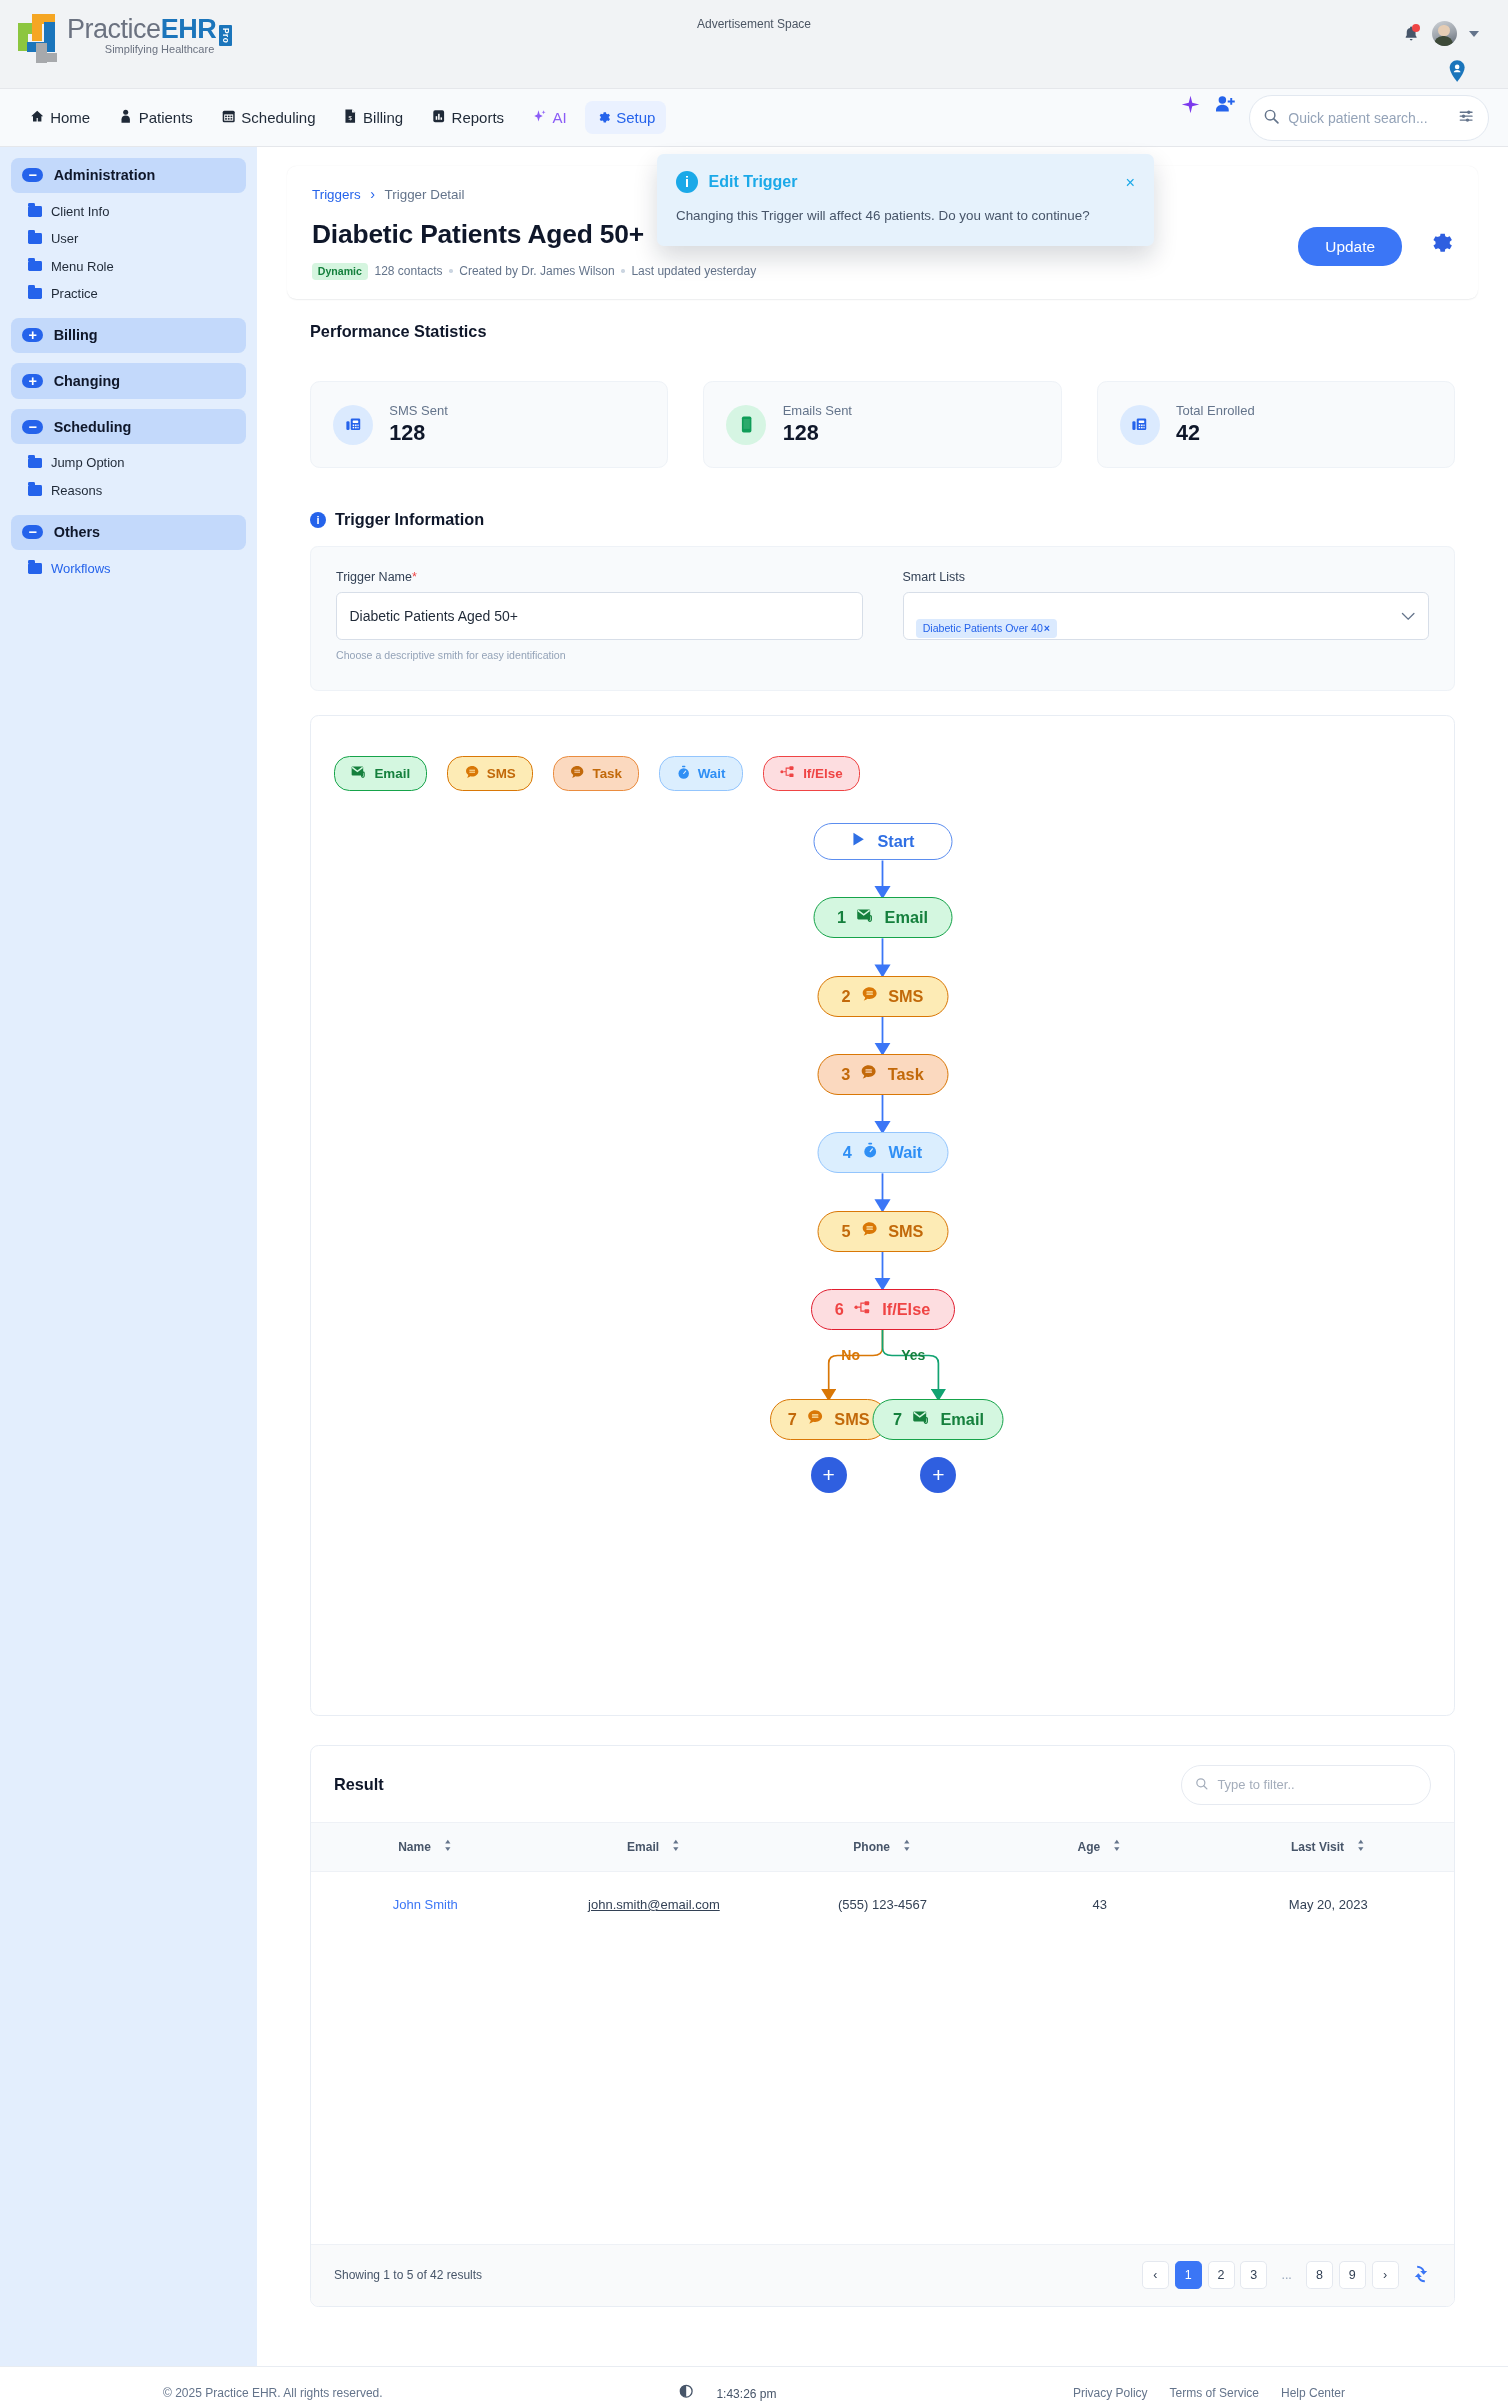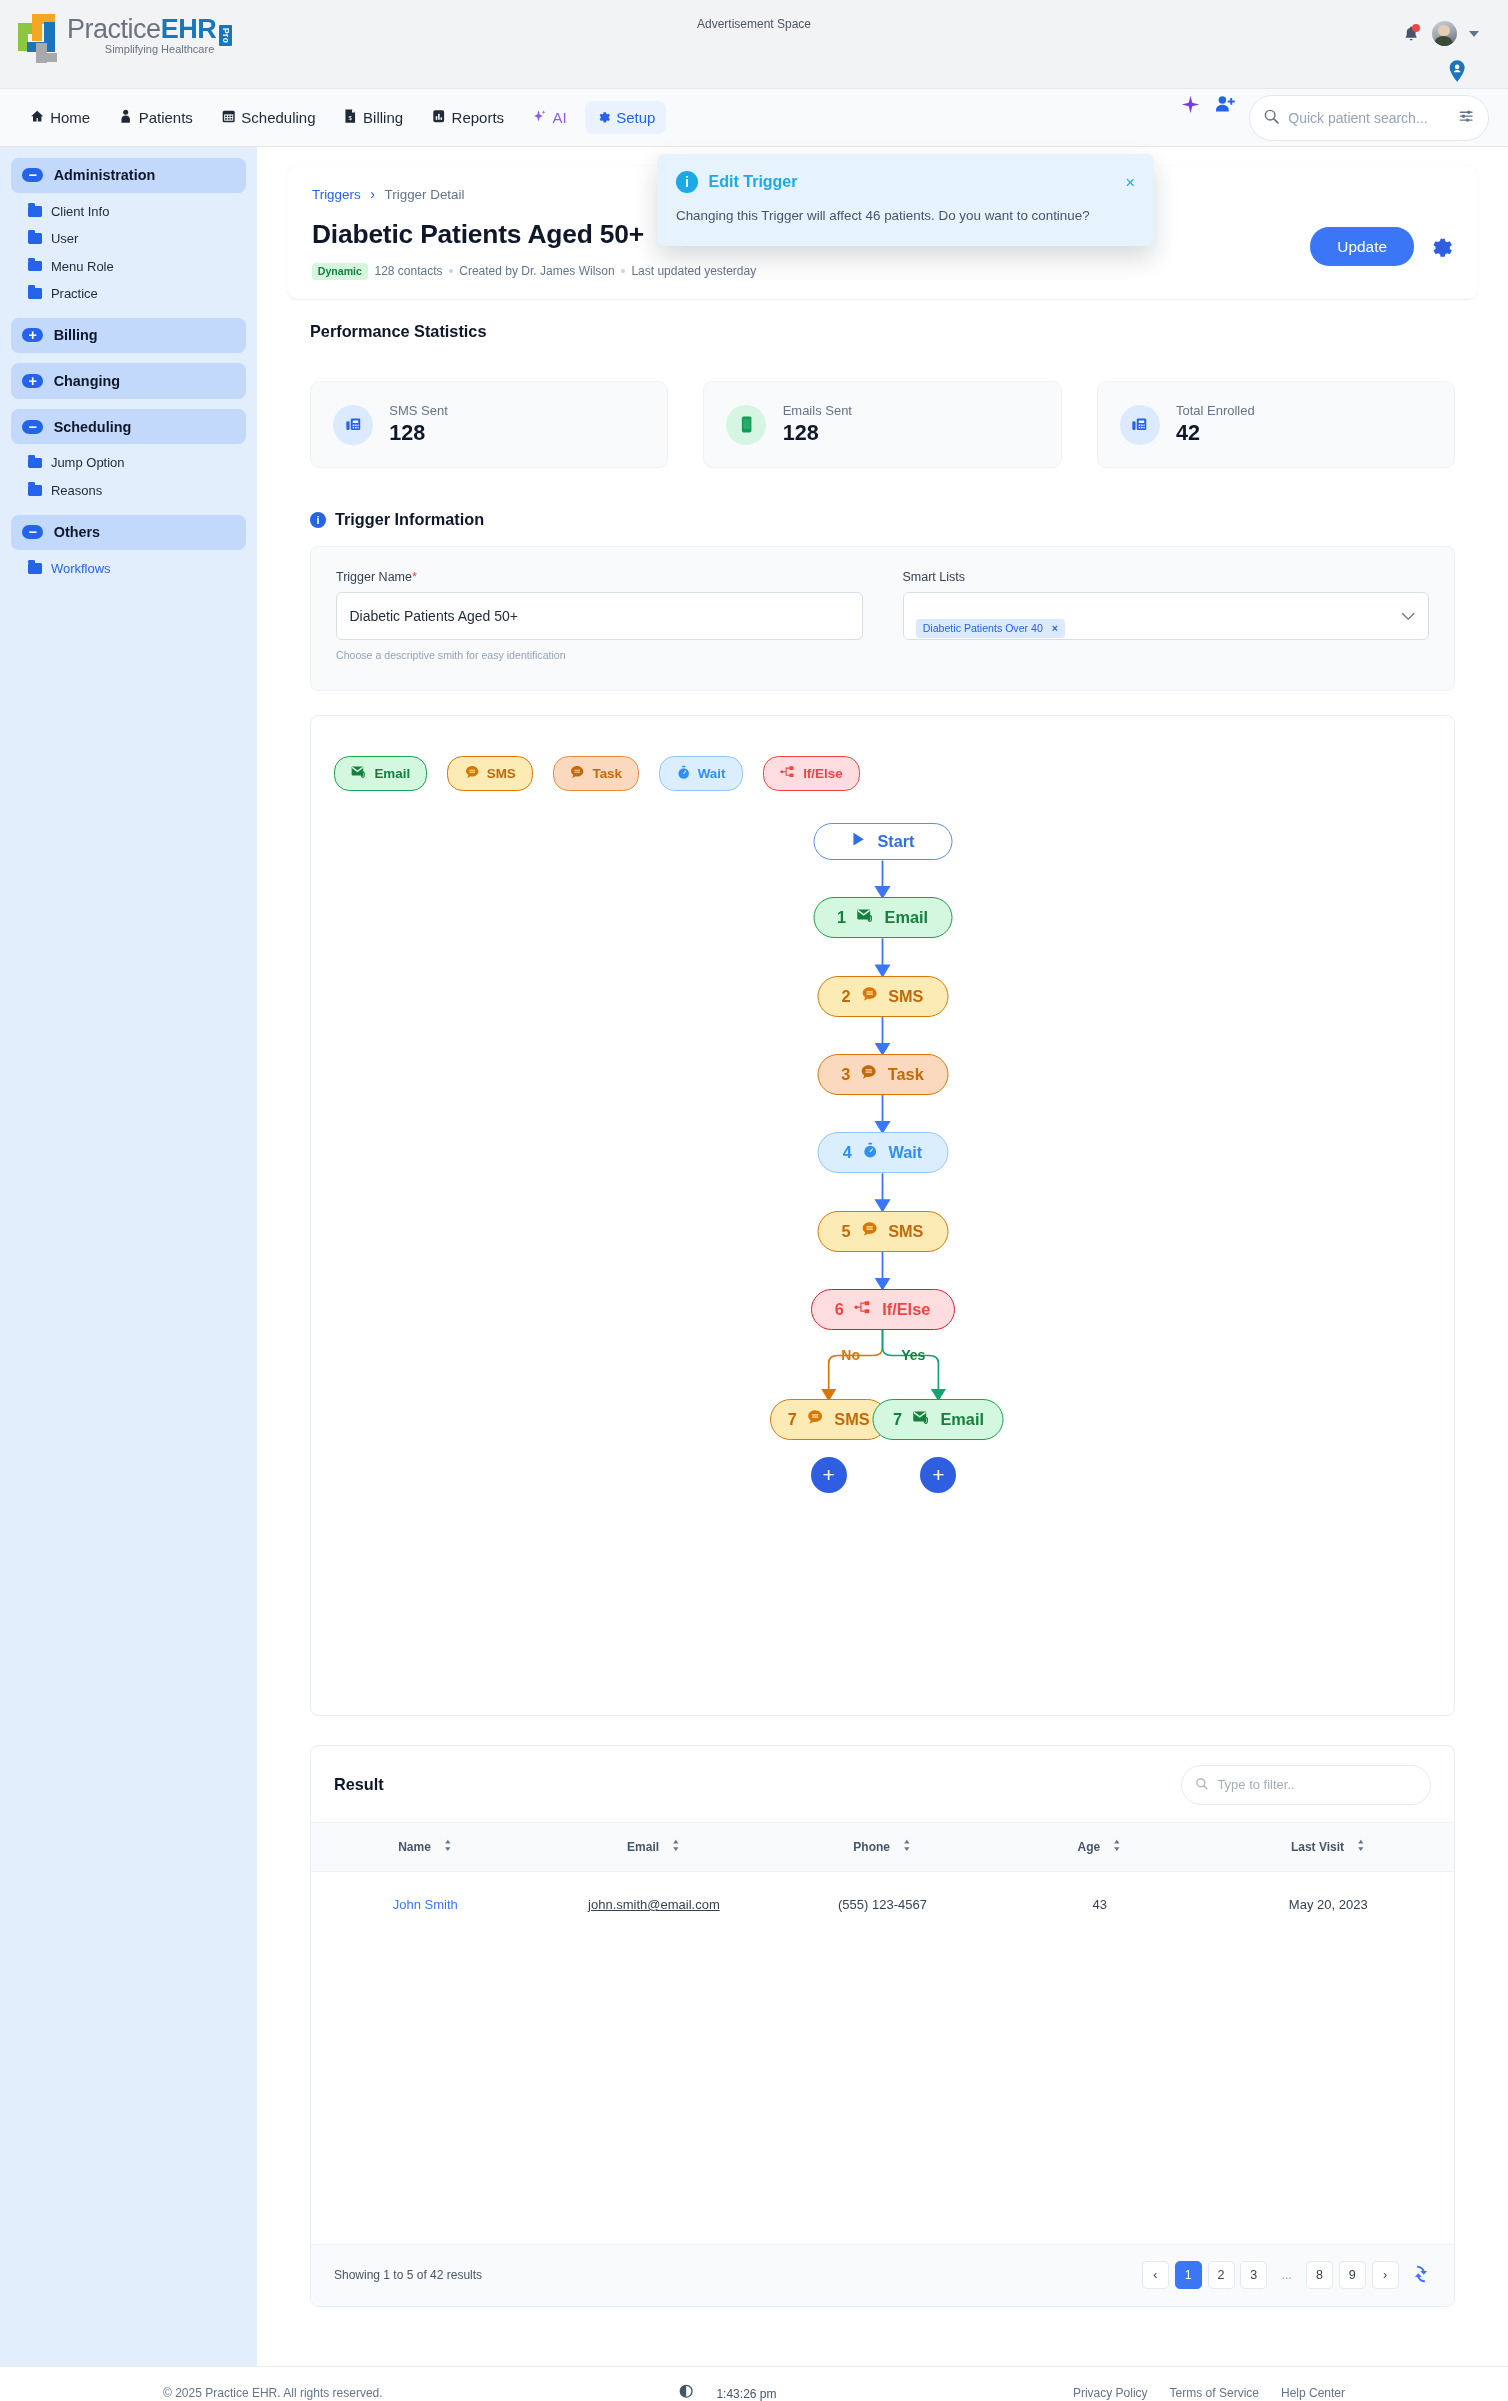--- a/index.html
+++ b/index.html
@@ -100,21 +100,21 @@
   }
   .crumb { display: flex; align-items: center; gap: 9.6px; font-size: 13.4px; }
   .crumb a { color: #2563eb; text-decoration: none; cursor: pointer; }
   .crumb .sep { color: #2563eb; font-size: 14.4px; }
   .crumb .cur { color: #64748b; }
   .title-row { display: flex; align-items: flex-start; justify-content: space-between; margin-top: 17.3px; }
   .ttl { font-size: 26.4px; font-weight: 700; color: #0f172a; letter-spacing: -0.2px; }
   .meta { display: flex; align-items: center; gap: 6.7px; margin-top: 12.5px; font-size: 12px; color: #64748b; }
   .chip-dynamic { background: #d5f5df; color: #15803d; font-size: 10.6px; font-weight: 700; padding: 2.4px 5.8px; border-radius: 3.8px; }
   .dot { width: 3.4px; height: 3.4px; border-radius: 50%; background: #cbd5e1; display: inline-block; }
-  .head-actions { display: flex; align-items: center; gap: 12px; padding-top: 7.7px; }
+  .head-actions { display: flex; gap: 24px; padding-top: 7.7px; }
   .btn-update {
     background: #3b76f6; color: #fff; font-size: 15.4px; border: none; border-radius: 19px;
     padding: 10.6px 27px; cursor: pointer;
   }
   
   .modal {
     position: absolute; left: 370px; top: -12px; width: 497px;
     background: #e6f2fc; border-radius: 6.7px; padding: 17.3px 19px 19px 19px;
     box-shadow: 0 11.5px 25px rgba(15,23,42,.16); z-index: 50;
   }
@@ -161,21 +161,21 @@
   .field-label { font-size: 12.5px; color: #334155; margin-bottom: 8.6px; }
   .req { color: #ef4444; }
   .input-box {
     height: 48px; background: #fff; border: 0.5px solid #d7dee8; border-radius: 5.8px;
     display: flex; align-items: center; padding: 0 12.5px; font-size: 14px; color: #1f2937;
   }
   .hint { font-size: 10.6px; color: #94a3b8; margin-top: 8.6px; }
   .select-box { justify-content: space-between; }
   .tag {
     background: #dbeafe; color: #2563eb; font-size: 10.6px; border-radius: 3.8px; padding: 3.8px 6.7px;
-    display: inline-flex; align-items: center; gap: 9px; margin-top: 24px;
+    display: inline-flex; align-items: center; gap: 1px; margin-top: 24px;
   }
   .tag .x { cursor: pointer; font-weight: 700; }
   .caret { color: #64748b; font-size: 12.5px; }
   
   .canvas-card { border: 0.5px solid #e8edf4; border-radius: 8.6px; margin: 24px 23px 0 23px; padding: 20px 23px 27px 23px; background: #fff; }
   .canvas-title { font-size: 16.3px; font-weight: 700; color: #0f172a; }
   .palette { display: flex; gap: 20px; margin-top: 20px; }
   .pal {
     display: inline-flex; align-items: center; gap: 7.7px; padding: 7.7px 16.3px;
     border-radius: 15.4px; font-size: 13.4px; font-weight: 600; cursor: pointer; border: 1px solid;

